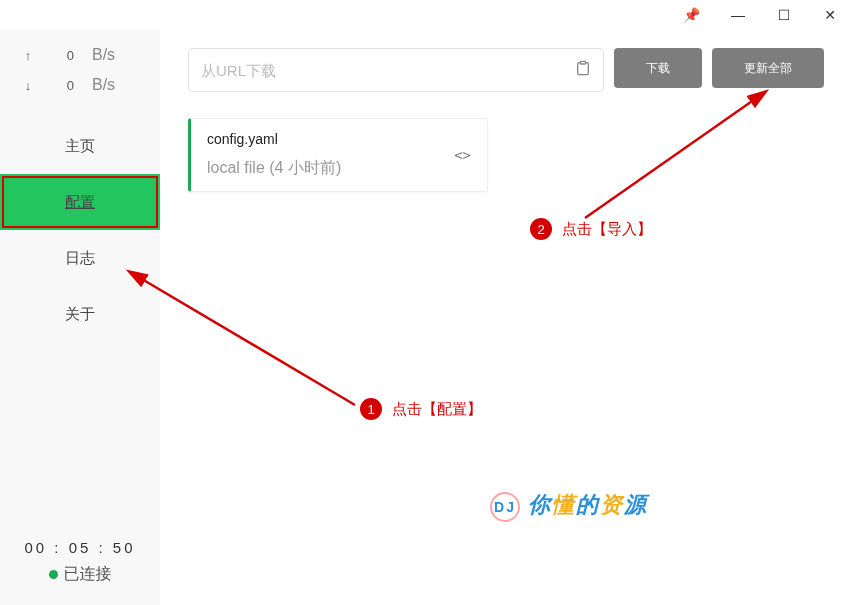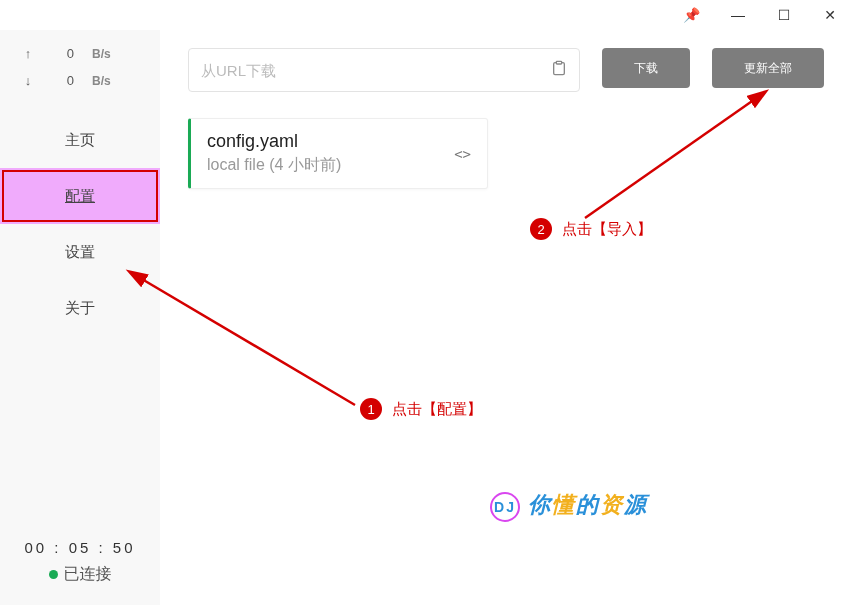--- a/index.html
+++ b/index.html
@@ -8,52 +8,52 @@
     .titlebar { height: 30px; display: flex; justify-content: flex-end; align-items: center; padding-right: 8px; gap: 18px; }
     .titlebar-btn { width: 28px; height: 28px; display: flex; align-items: center; justify-content: center; cursor: pointer; font-size: 14px; color: #333; }
     
     .app-body { flex: 1; display: flex; }
     
     .sidebar { width: 160px; background: #f8f8f8; display: flex; flex-direction: column; padding-top: 10px; }
     .traffic { padding: 0 20px 10px; }
     .traffic-row { display: flex; align-items: center; gap: 18px; font-size: 13px; color: #555; padding: 6px 0; }
     .traffic-arrow { width: 16px; text-align: center; }
     .traffic-val { width: 20px; text-align: right; }
-    .traffic-unit { font-size: 12px; color: #888; font-weight: bold; }
+    .traffic-unit { font-size: 16px; color: #888; }
     
     .nav { margin-top: 8px; }
     .nav-item { height: 56px; display: flex; align-items: center; justify-content: center; font-size: 15px; color: #444; cursor: pointer; position: relative; }
-    .nav-item.active { background: #f0abfc; text-decoration: underline; }
+    .nav-item.active { background: #22c55e; text-decoration: underline; }
     .nav-item.highlighted { outline: 2px solid #d40000; outline-offset: -4px; }
     
     .status-block { margin-top: auto; padding: 14px 4px 20px; text-align: center; }
     .status-time { font-size: 15px; letter-spacing: 3px; color: #333; margin-bottom: 8px; }
     .status-line { font-size: 16px; color: #555; }
     .status-dot { display: inline-block; width: 9px; height: 9px; border-radius: 50%; background: #1aaa55; margin-right: 6px; vertical-align: middle; }
     
     .main { flex: 1; padding: 18px 28px; position: relative; }
-    .url-row { display: flex; gap: 22px; align-items: stretch; }
+    .url-row { display: flex; gap: 10px; align-items: stretch; }
     .url-input-wrap { flex: 1; position: relative; border: 1px solid #e3e3e3; border-radius: 4px; display: flex; align-items: center; padding: 0 12px; height: 44px; }
     .url-input { flex: 1; border: none; outline: none; font-size: 15px; color: #333; background: transparent; }
     .url-input::placeholder { color: #bbb; }
     .paste-icon { color: #888; cursor: pointer; }
     .btn { height: 40px; padding: 0 32px; background: #7d7d7d; color: #fff; border: none; border-radius: 4px; font-size: 12px; cursor: pointer; display: flex; align-items: center; }
     .btn.highlighted { outline: 2px solid #d40000; outline-offset: 2px; }
     
     .config-card { margin-top: 26px; background: #fff; border: 1px solid #eee; border-left: 3px solid #1aaa55; border-radius: 3px; padding: 12px 16px; width: 300px; display: flex; align-items: center; box-shadow: 0 1px 3px rgba(0,0,0,0.04); }
     .config-info { flex: 1; }
-    .config-name { font-size: 18px; color: #222; margin-bottom: 3px; }
+    .config-name { font-size: 14px; color: #222; margin-bottom: 11px; }
     .config-sub { font-size: 16px; color: #999; }
     .config-code { color: #777; font-family: monospace; font-size: 14px; cursor: pointer; }
     
     .annotation { position: absolute; display: flex; align-items: center; gap: 10px; font-size: 15px; color: #d40000; font-weight: 500; }
     .ann-badge { width: 22px; height: 22px; border-radius: 50%; background: #d40000; color: #fff; display: flex; align-items: center; justify-content: center; font-size: 13px; }
     
     .watermark { position: absolute; left: 330px; top: 460px; font-size: 22px; font-style: italic; font-weight: 600; letter-spacing: 2px; }
-    .wm-logo { display: inline-flex; width: 30px; height: 30px; border: 2px solid #d946ef; border-radius: 50%; align-items: center; justify-content: center; font-size: 14px; font-style: normal; margin-right: 8px; color: #2a90d9; font-weight: bold; }
+    .wm-logo { display: inline-flex; width: 30px; height: 30px; border: 2px solid #fca5a5; border-radius: 50%; align-items: center; justify-content: center; font-size: 14px; font-style: normal; margin-right: 8px; color: #2a90d9; font-weight: bold; }
     
     svg.arrow { position: absolute; pointer-events: none; }
   </style>
 </head>
 <body>
 
 <div class="titlebar">
   <span class="titlebar-btn">📌</span>
   <span class="titlebar-btn">—</span>
   <span class="titlebar-btn">☐</span>
@@ -70,21 +70,21 @@
       </div>
       <div class="traffic-row">
         <span class="traffic-arrow">↓</span>
         <span class="traffic-val">0</span>
         <span class="traffic-unit">B/s</span>
       </div>
     </div>
     <nav class="nav">
       <div class="nav-item">主页</div>
       <div class="nav-item active highlighted">配置</div>
-      <div class="nav-item">设置</div>
+      <div class="nav-item">日志</div>
       <div class="nav-item">关于</div>
     </nav>
     <div class="status-block">
       <div class="status-time">00 : 05 : 50</div>
       <div class="status-line">
         <span class="status-dot"></span><span>已连接</span>
       </div>
     </div>
   </aside>
 

